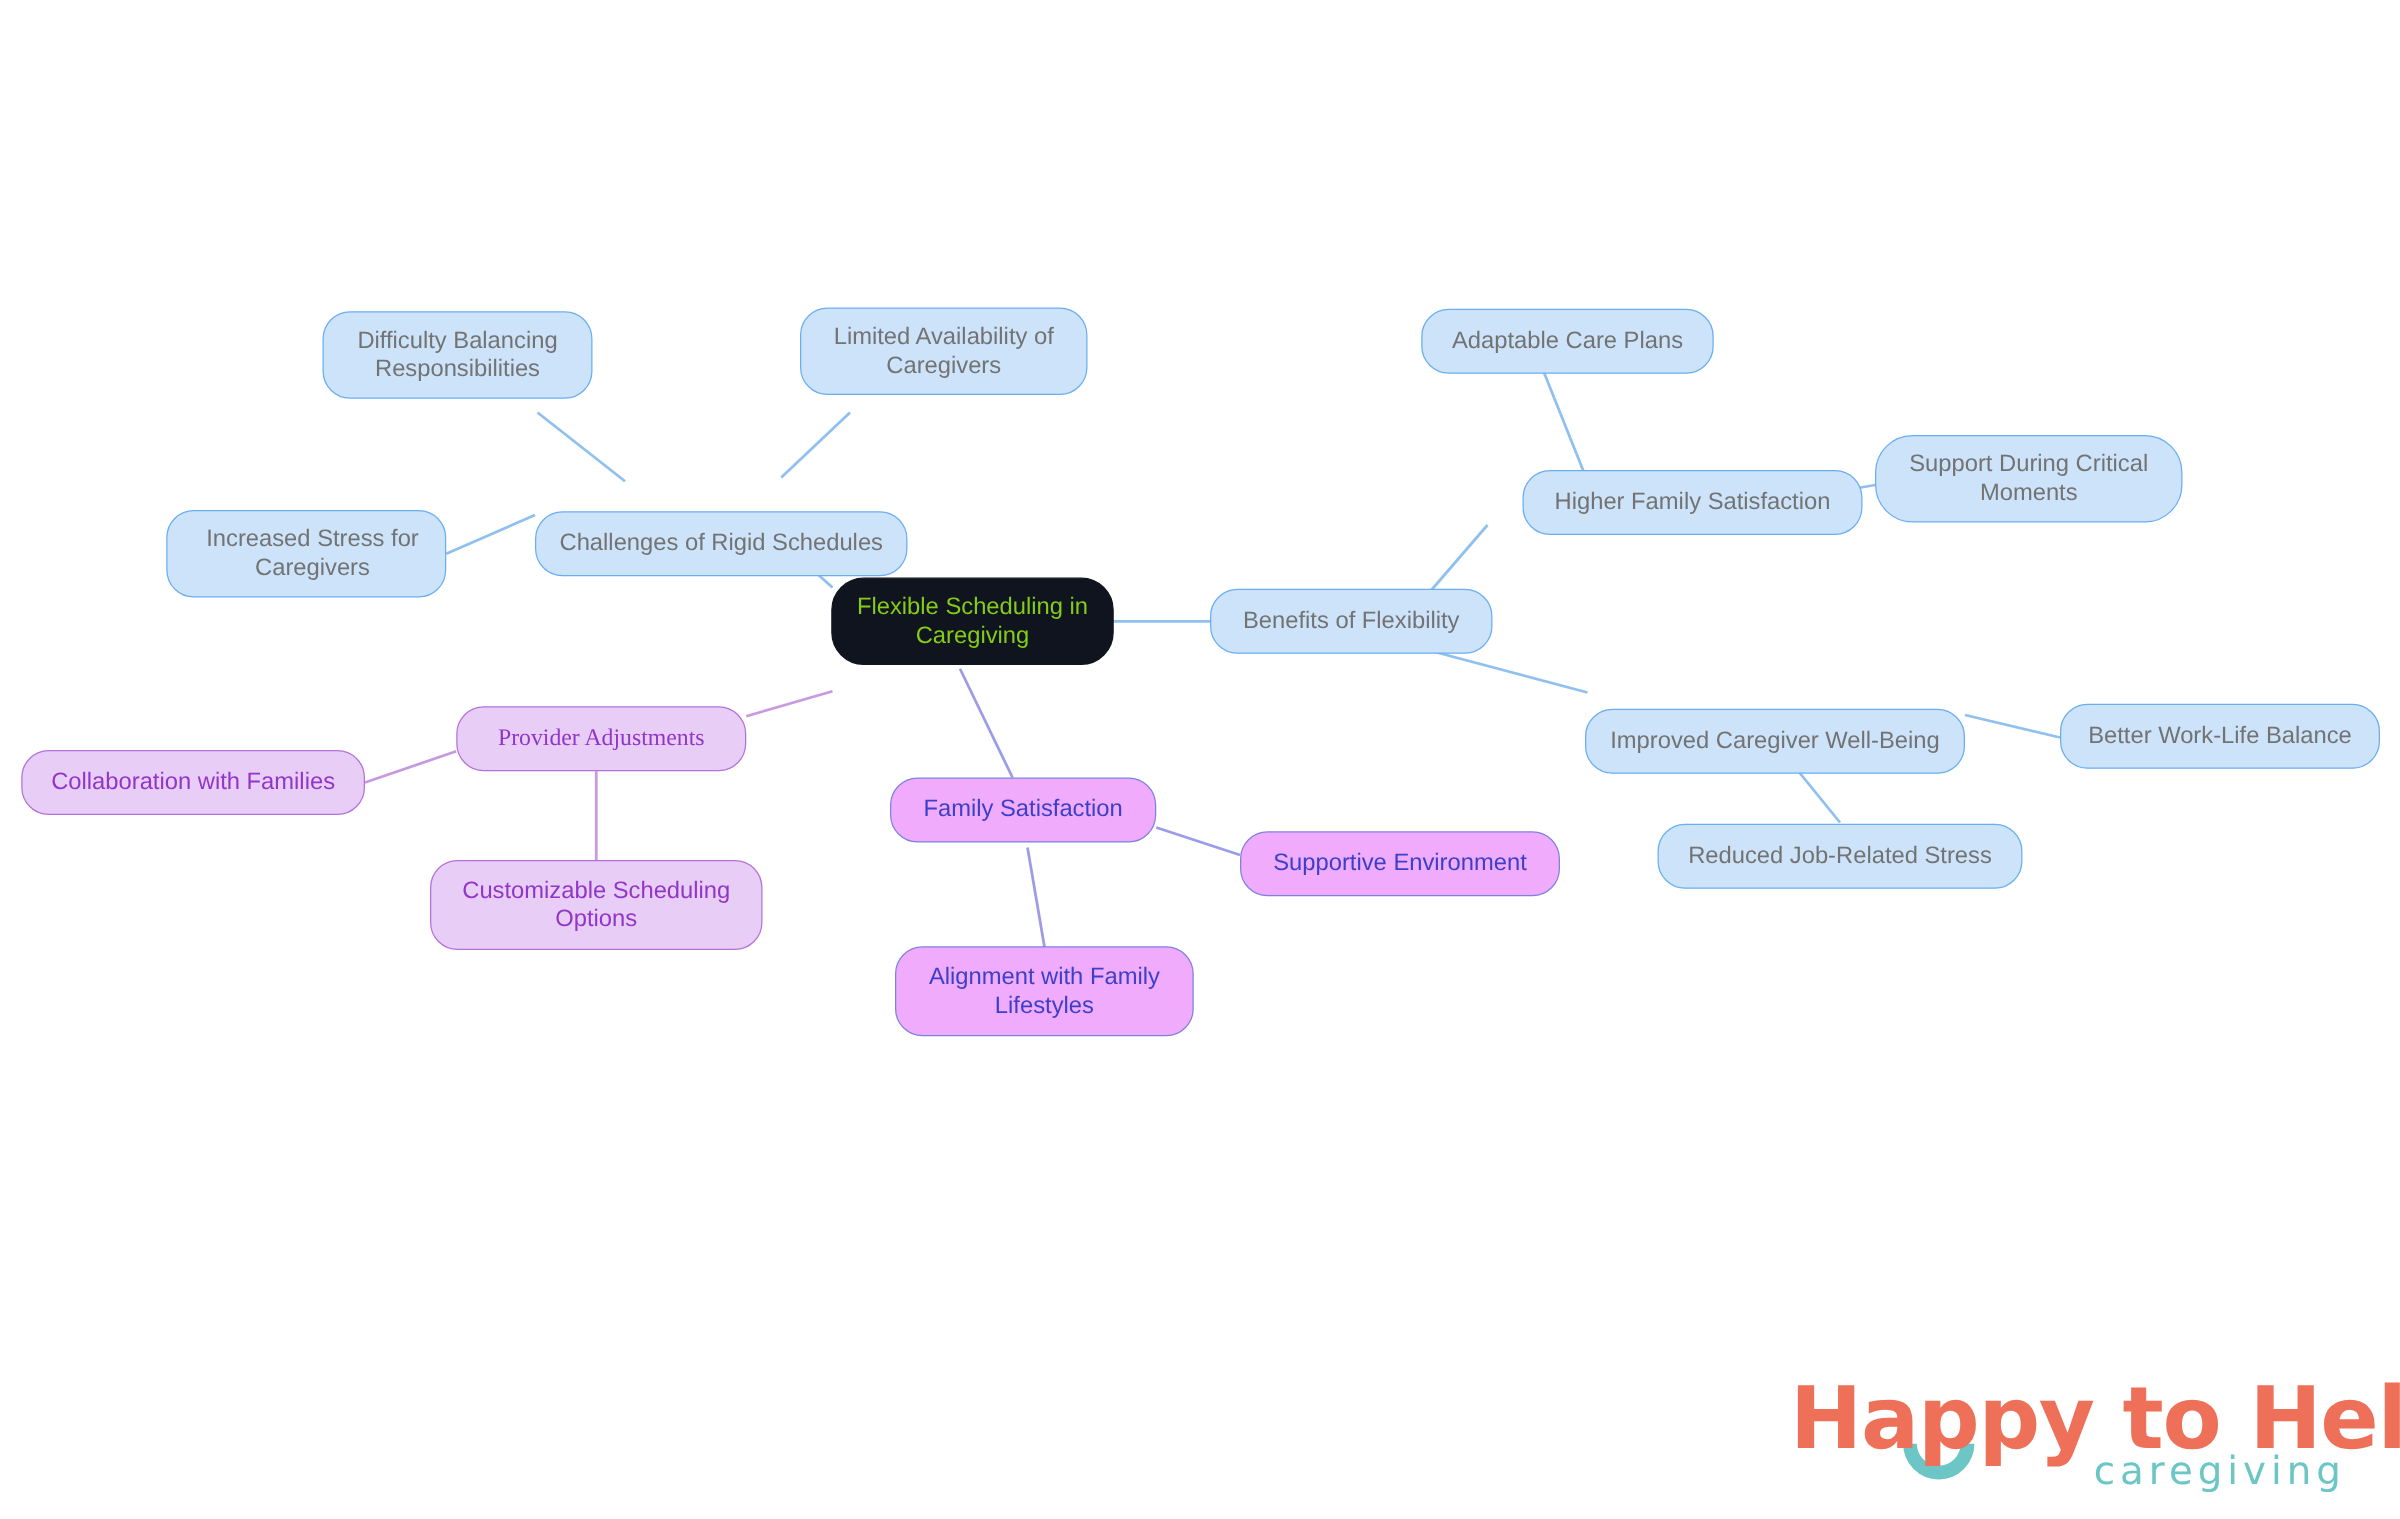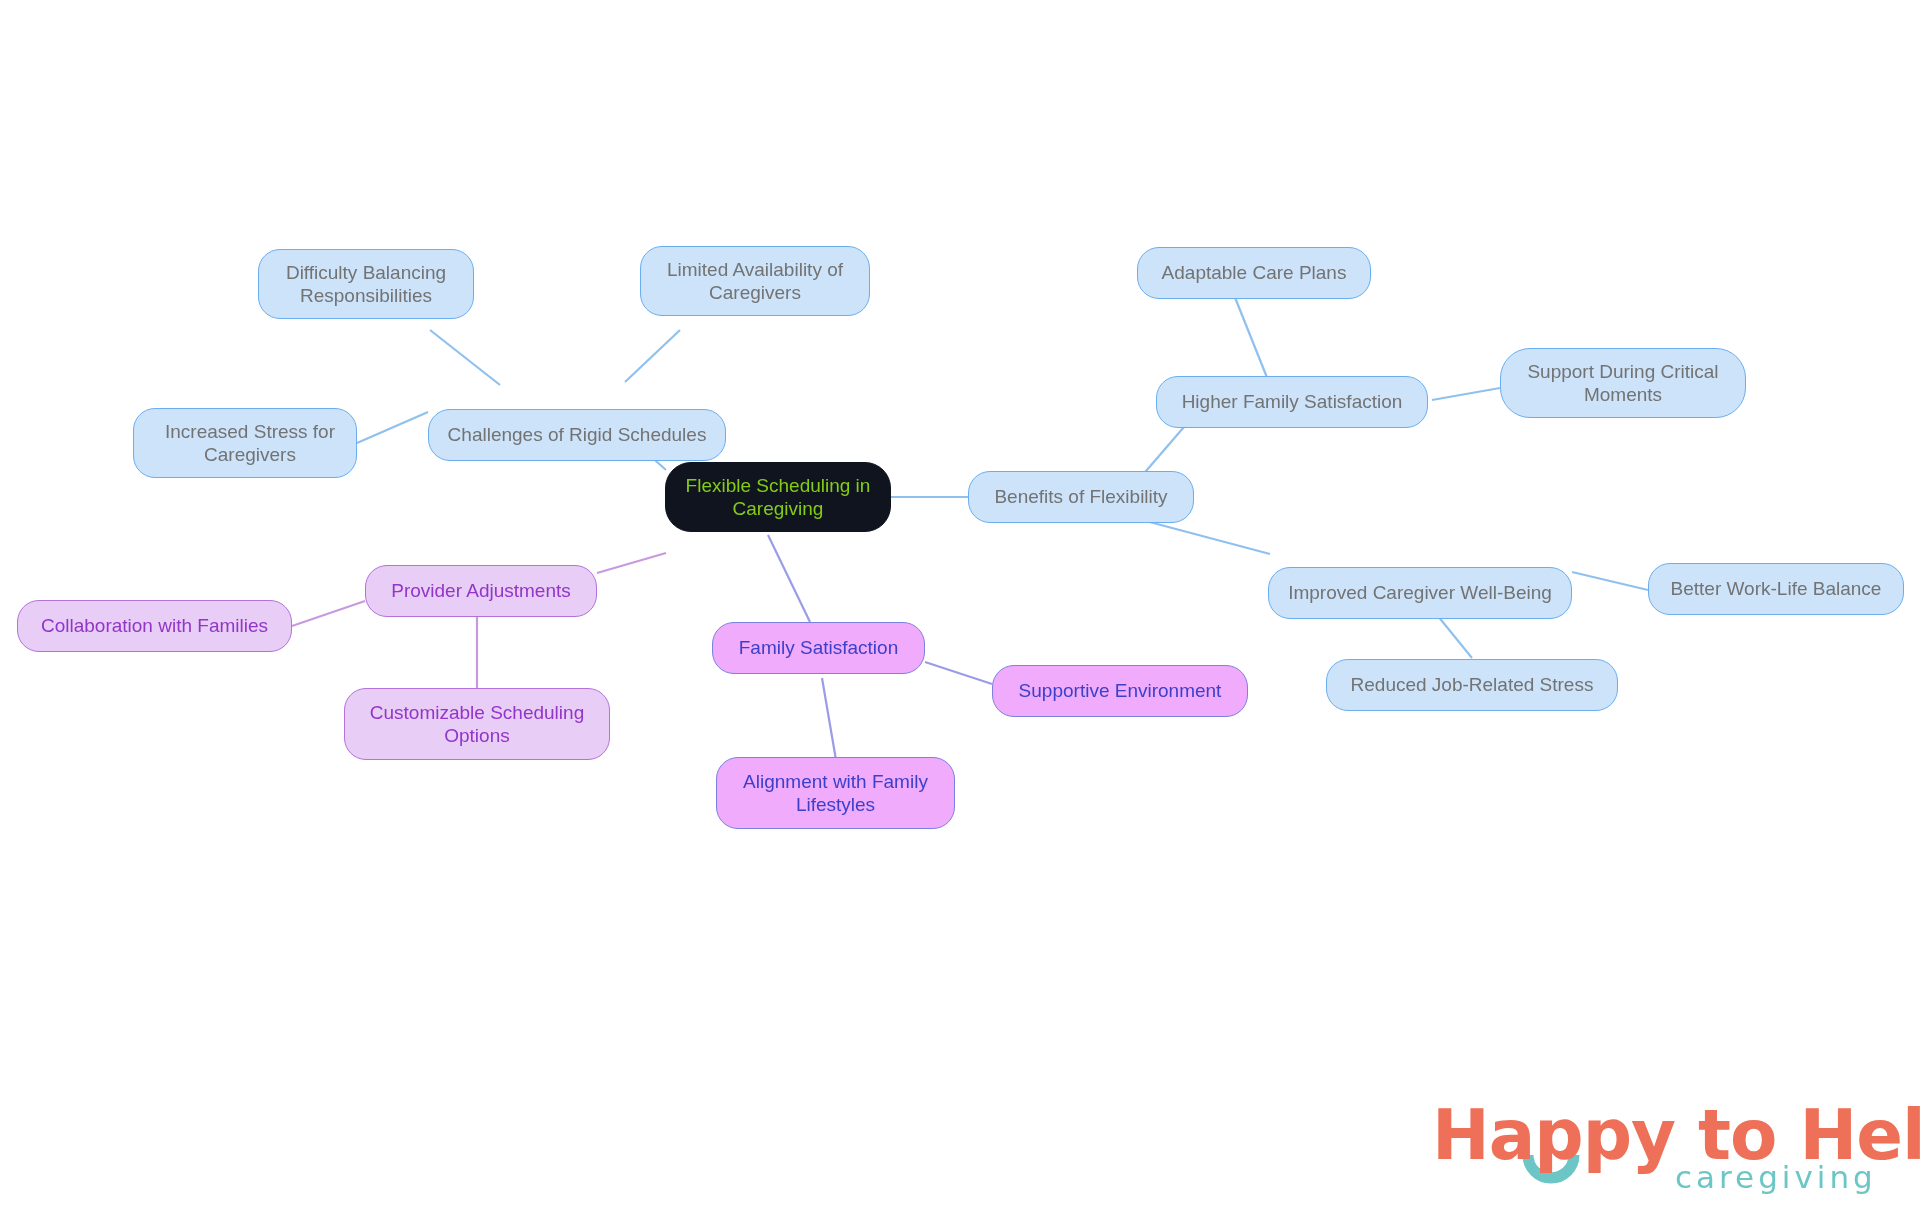--- a/index.html
+++ b/index.html
@@ -168,34 +168,34 @@
 Responsibilities</div>
 
   <div class="node blue" style="left:640px; top:246px; width:230px; height:70px;">Limited Availability of
 Caregivers</div>
 
   <div class="node blue" style="left:133px; top:408px; width:224px; height:70px;padding-left:20px;">Increased Stress for
 Caregivers</div>
 
   <div class="node blue" style="left:968px; top:471px; width:226px; height:52px;">Benefits of Flexibility</div>
 
-  <div class="node blue" style="left:1156px; top:376px; width:272px; height:52px;text-align:right;">Higher Family Satisfaction</div>
+  <div class="node blue" style="left:1218px; top:376px; width:272px; height:52px;text-align:right;">Higher Family Satisfaction</div>
 
   <div class="node blue" style="left:1137px; top:247px; width:234px; height:52px;">Adaptable Care Plans</div>
 
   <div class="node blue" style="left:1500px; top:348px; width:246px; height:70px;border-radius:30px;">Support During Critical
 Moments</div>
 
   <div class="node blue" style="left:1268px; top:531px; width:304px; height:52px;margin-top:36px;">Improved Caregiver Well-Being</div>
 
   <div class="node blue" style="left:1648px; top:563px; width:256px; height:52px;">Better Work-Life Balance</div>
 
   <div class="node blue" style="left:1326px; top:659px; width:292px; height:52px;">Reduced Job-Related Stress</div>
 
-  <div class="node pink" style="left:365px; top:565px; width:232px; height:52px;">Provider Adjustments</div>
+  <div class="node pink" style="left:365px; top:565px; width:232px; height:52px;font-family:Liberation Serif, serif;">Provider Adjustments</div>
 
   <div class="node pink" style="left:344px; top:688px; width:266px; height:72px;">Customizable Scheduling
 Options</div>
 
   <div class="node pink" style="left:17px; top:600px; width:275px; height:52px;">Collaboration with Families</div>
 
   <div class="node purple" style="left:712px; top:622px; width:213px; height:52px;">Family Satisfaction</div>
 
   <div class="node purple" style="left:992px; top:665px; width:256px; height:52px;">Supportive Environment</div>
 

